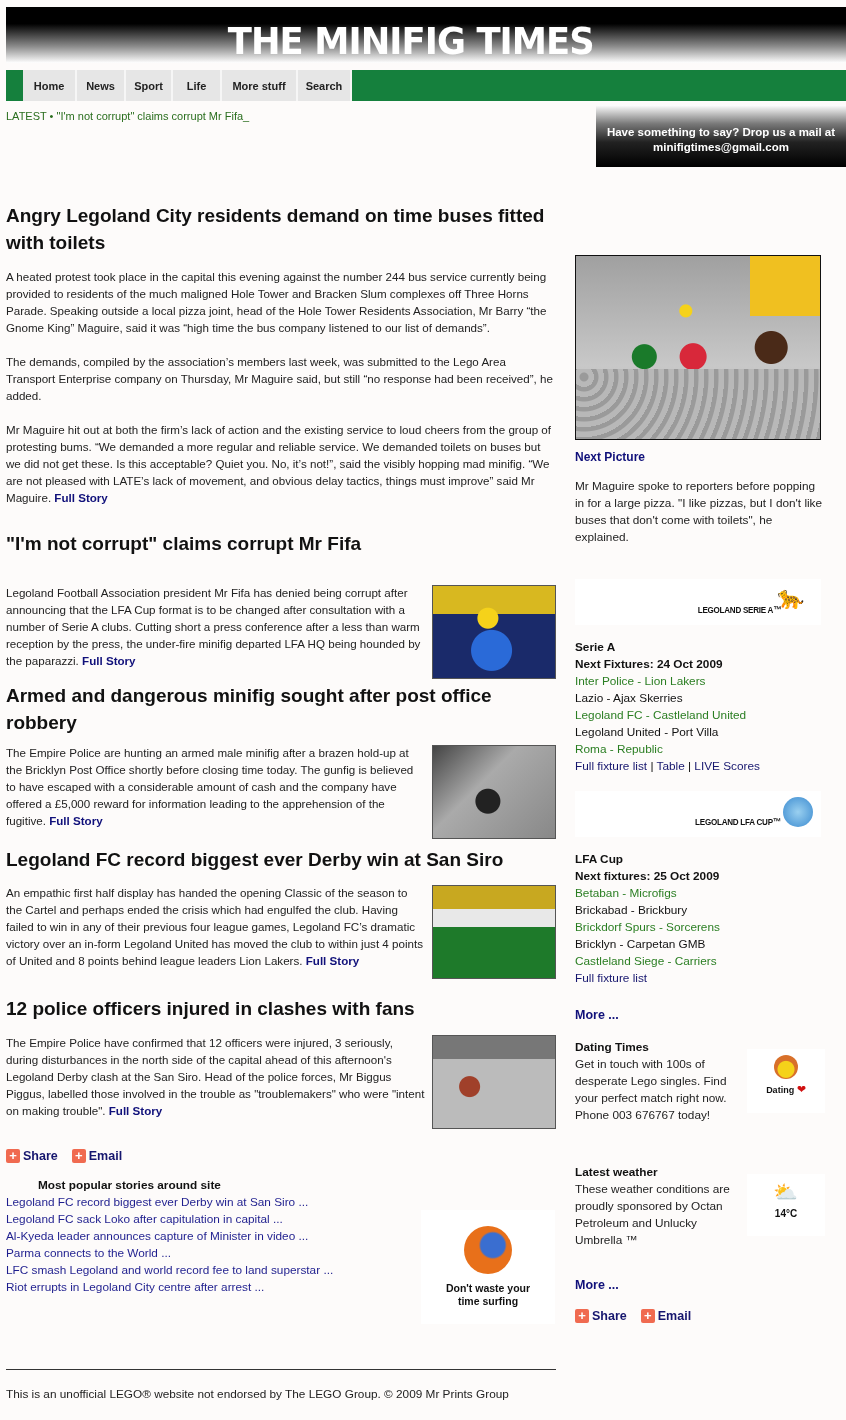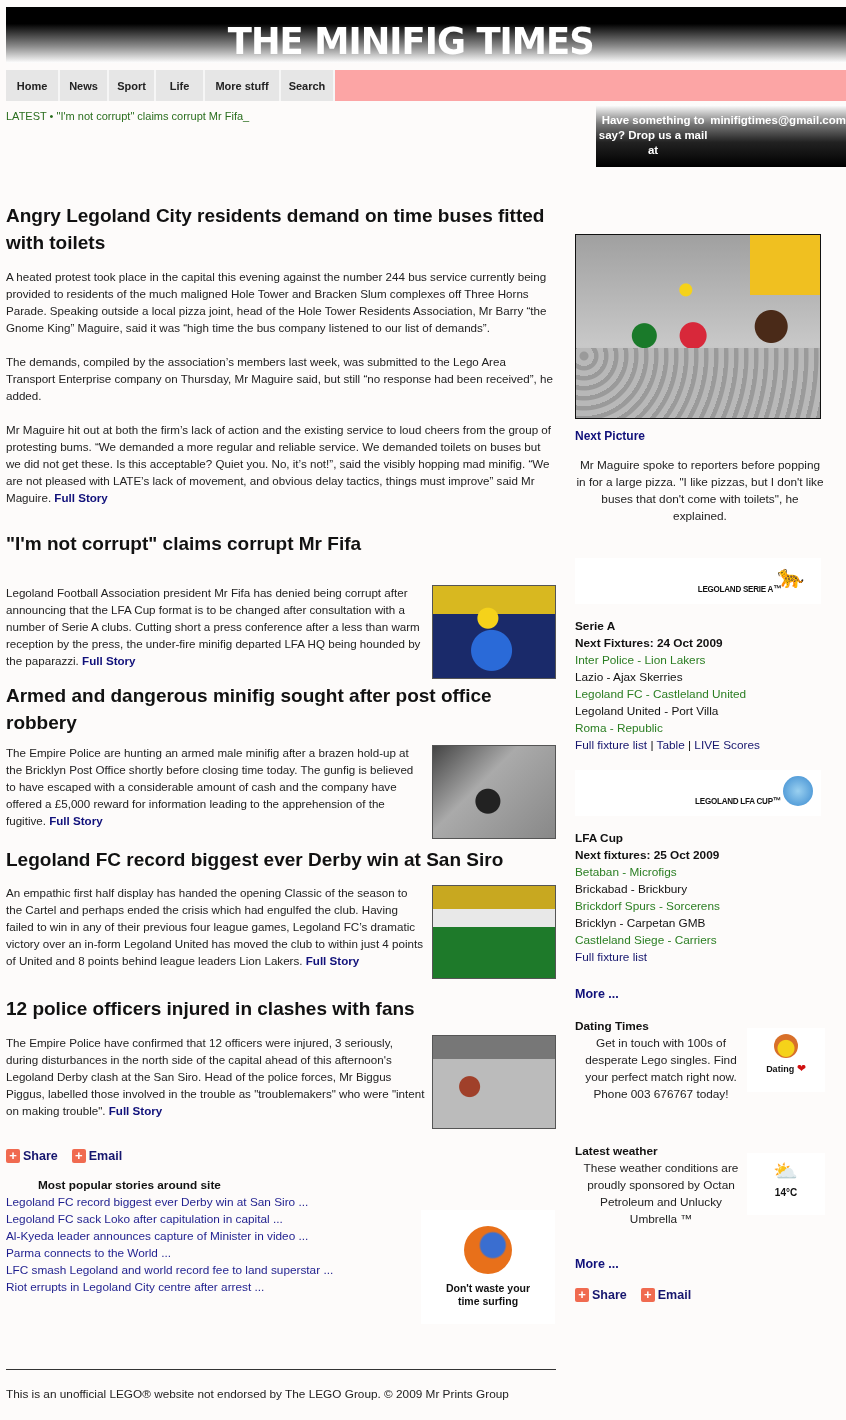--- a/index.html
+++ b/index.html
@@ -18,61 +18,61 @@
     display: flex; align-items: flex-end; justify-content: center;
   }
   .masthead h1 {
     margin: 0; margin-top: 4px; margin-left: -30px;
     font-family: "DejaVu Sans", sans-serif; font-weight: bold;
     font-size: 38px; color: #fff; letter-spacing: -1px;
     transform: scaleX(0.93);
   }
   .nav {
     position: absolute; left: 6px; top: 70px; width: 840px; height: 31px;
-    background: #fca5a5; display: flex;
+    background: #15803d; display: flex; padding-left: 17px;
   }
   .nav-item {
     height: 31px; display: flex; align-items: center; justify-content: center;
     font-size: 11px; font-weight: bold; color: #222;
     border-right: 2px solid #f6f6f6; background: #e6e6e6; cursor: pointer;
   }
   .latest {
     position: absolute; left: 6px; top: 110px; font-size: 11px; color: #2a6e1e;
   }
   .mailbox {
     position: absolute; left: 596px; top: 105px; width: 250px; height: 62px;
     background: linear-gradient(to bottom, #fff 0%, #7a7a7a 30%, #222 60%, #000 100%);
     color: #fff; font-size: 11.5px; font-weight: bold; text-align: center;
-    display: flex; flex-direction: row; justify-content: center; padding-top: 8px;
+    display: flex; flex-direction: column; justify-content: center; padding-top: 8px;
     line-height: 15px;
   }
   .main { position: absolute; left: 6px; top: 200px; width: 550px; }
   .art h2 { margin: 0; font-size: 19px; font-weight: bold; line-height: 27px; color: #111; }
   .art p { margin: 0; font-size: 11.6px; line-height: 17px; color: #222; }
   .full { color: #10107a; font-weight: bold; }
   .thumb {
     float: right; width: 124px; height: 94px; margin-left: 6px; margin-top: 1px;
     border: 1px solid #555;
   }
-  .side { position: absolute; left: 575px; top: 234px; width: 250px; }
+  .side { position: absolute; left: 575px; top: 255px; width: 250px; }
   .mainpic {
     width: 246px; height: 185px; border: 1px solid #111;
     background:
       radial-gradient(circle at 45% 30%, #f5d21a 0 6px, transparent 7px),
       radial-gradient(circle at 28% 55%, #1a7a2a 0 12px, transparent 13px),
       radial-gradient(circle at 48% 55%, #d8283a 0 13px, transparent 14px),
       radial-gradient(circle at 80% 50%, #4a2a18 0 16px, transparent 17px),
       linear-gradient(to bottom, #a0a0a0 0%, #c8c8c8 60%, #b0b0b0 100%);
     position: relative;
   }
   .mainpic .bus { position: absolute; right: 0; top: 0; width: 70px; height: 60px; background: #f0c020; }
   .mainpic .floor { position: absolute; left: 0; bottom: 0; width: 100%; height: 70px;
     background: repeating-radial-gradient(circle at 8px 8px, #9a9a9a 0 4px, #b8b8b8 5px 10px); }
   .next-pic { display: block; margin-top: 10px; font-size: 12px; font-weight: bold; color: #10107a; }
-  .side p { margin: 0; font-size: 11.8px; line-height: 17px; color: #222; text-align: center; }
+  .side p { margin: 0; font-size: 11.8px; line-height: 17px; color: #222; }
   .league-logo {
     width: 246px; height: 46px; background: #fff; position: relative;
     font-family: Liberation Sans, sans-serif; font-weight: bold;
   }
   .league-logo .lbl { position: absolute; right: 40px; bottom: 10px; font-size: 9.5px; letter-spacing: -0.3px; color: #111; transform: scaleX(0.85); transform-origin: right; }
   .fx-title { font-size: 11.8px; font-weight: bold; line-height: 17px; }
   .fx { font-size: 11.8px; line-height: 17px; }
   .fx.green { color: #2a7e22; }
   .fx.black { color: #111; }
   .bluelink { color: #16166e; }

